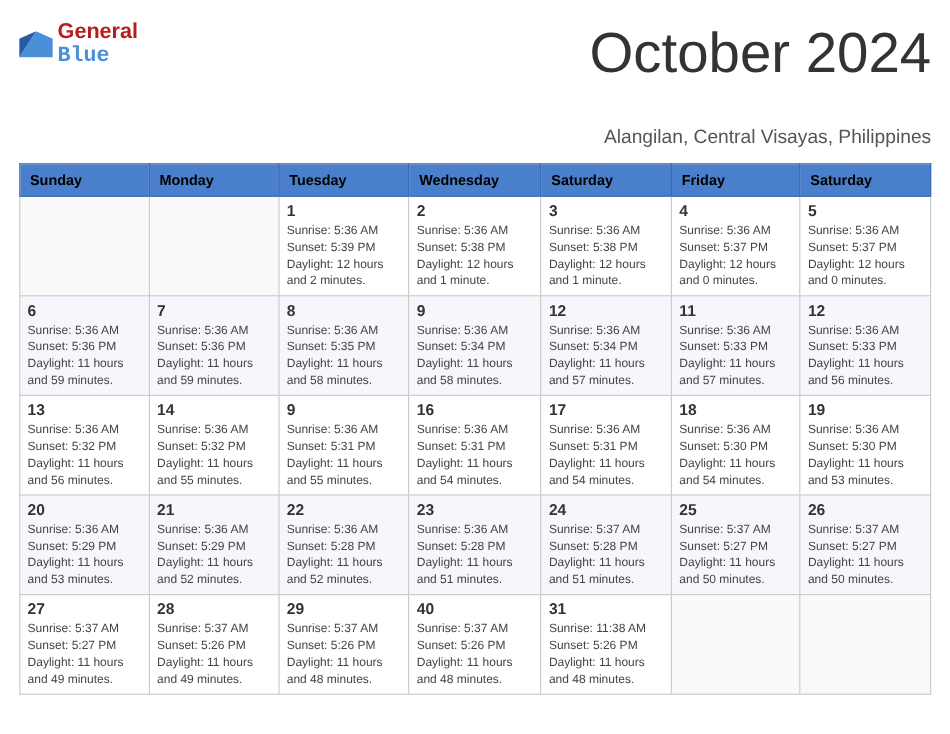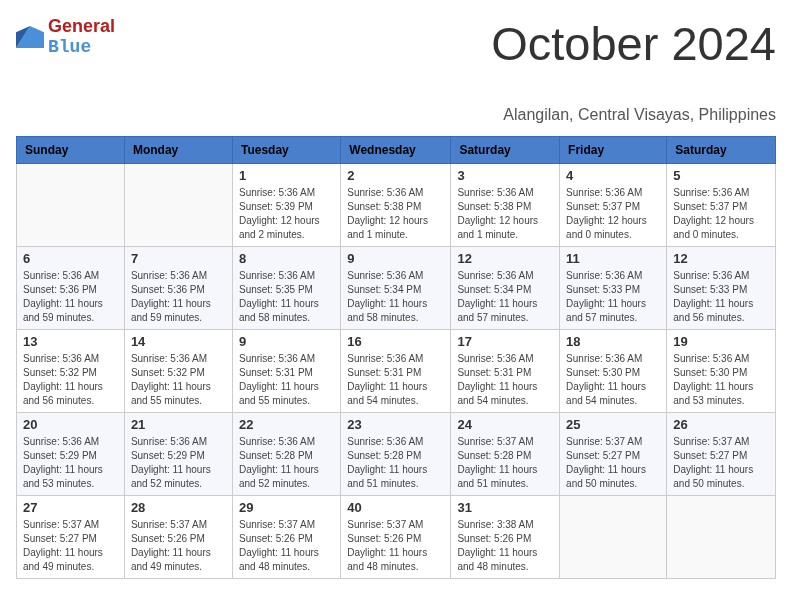--- a/index.html
+++ b/index.html
@@ -276,21 +276,21 @@
 Daylight: 11 hours and 48 minutes.</div>
         </td>
         <td>
           <div class="day-number">40</div>
           <div class="day-info" style="white-space: pre-line;">Sunrise: 5:37 AM
 Sunset: 5:26 PM
 Daylight: 11 hours and 48 minutes.</div>
         </td>
         <td>
           <div class="day-number">31</div>
-          <div class="day-info" style="white-space: pre-line;">Sunrise: 3:38 AM
+          <div class="day-info" style="white-space: pre-line;">Sunrise: 11:38 AM
 Sunset: 5:26 PM
 Daylight: 11 hours and 48 minutes.</div>
         </td>
         <td class="empty-cell"></td>
         <td class="empty-cell"></td>
       </tr>
     </tbody>
 </table>
 
 </body></html>

